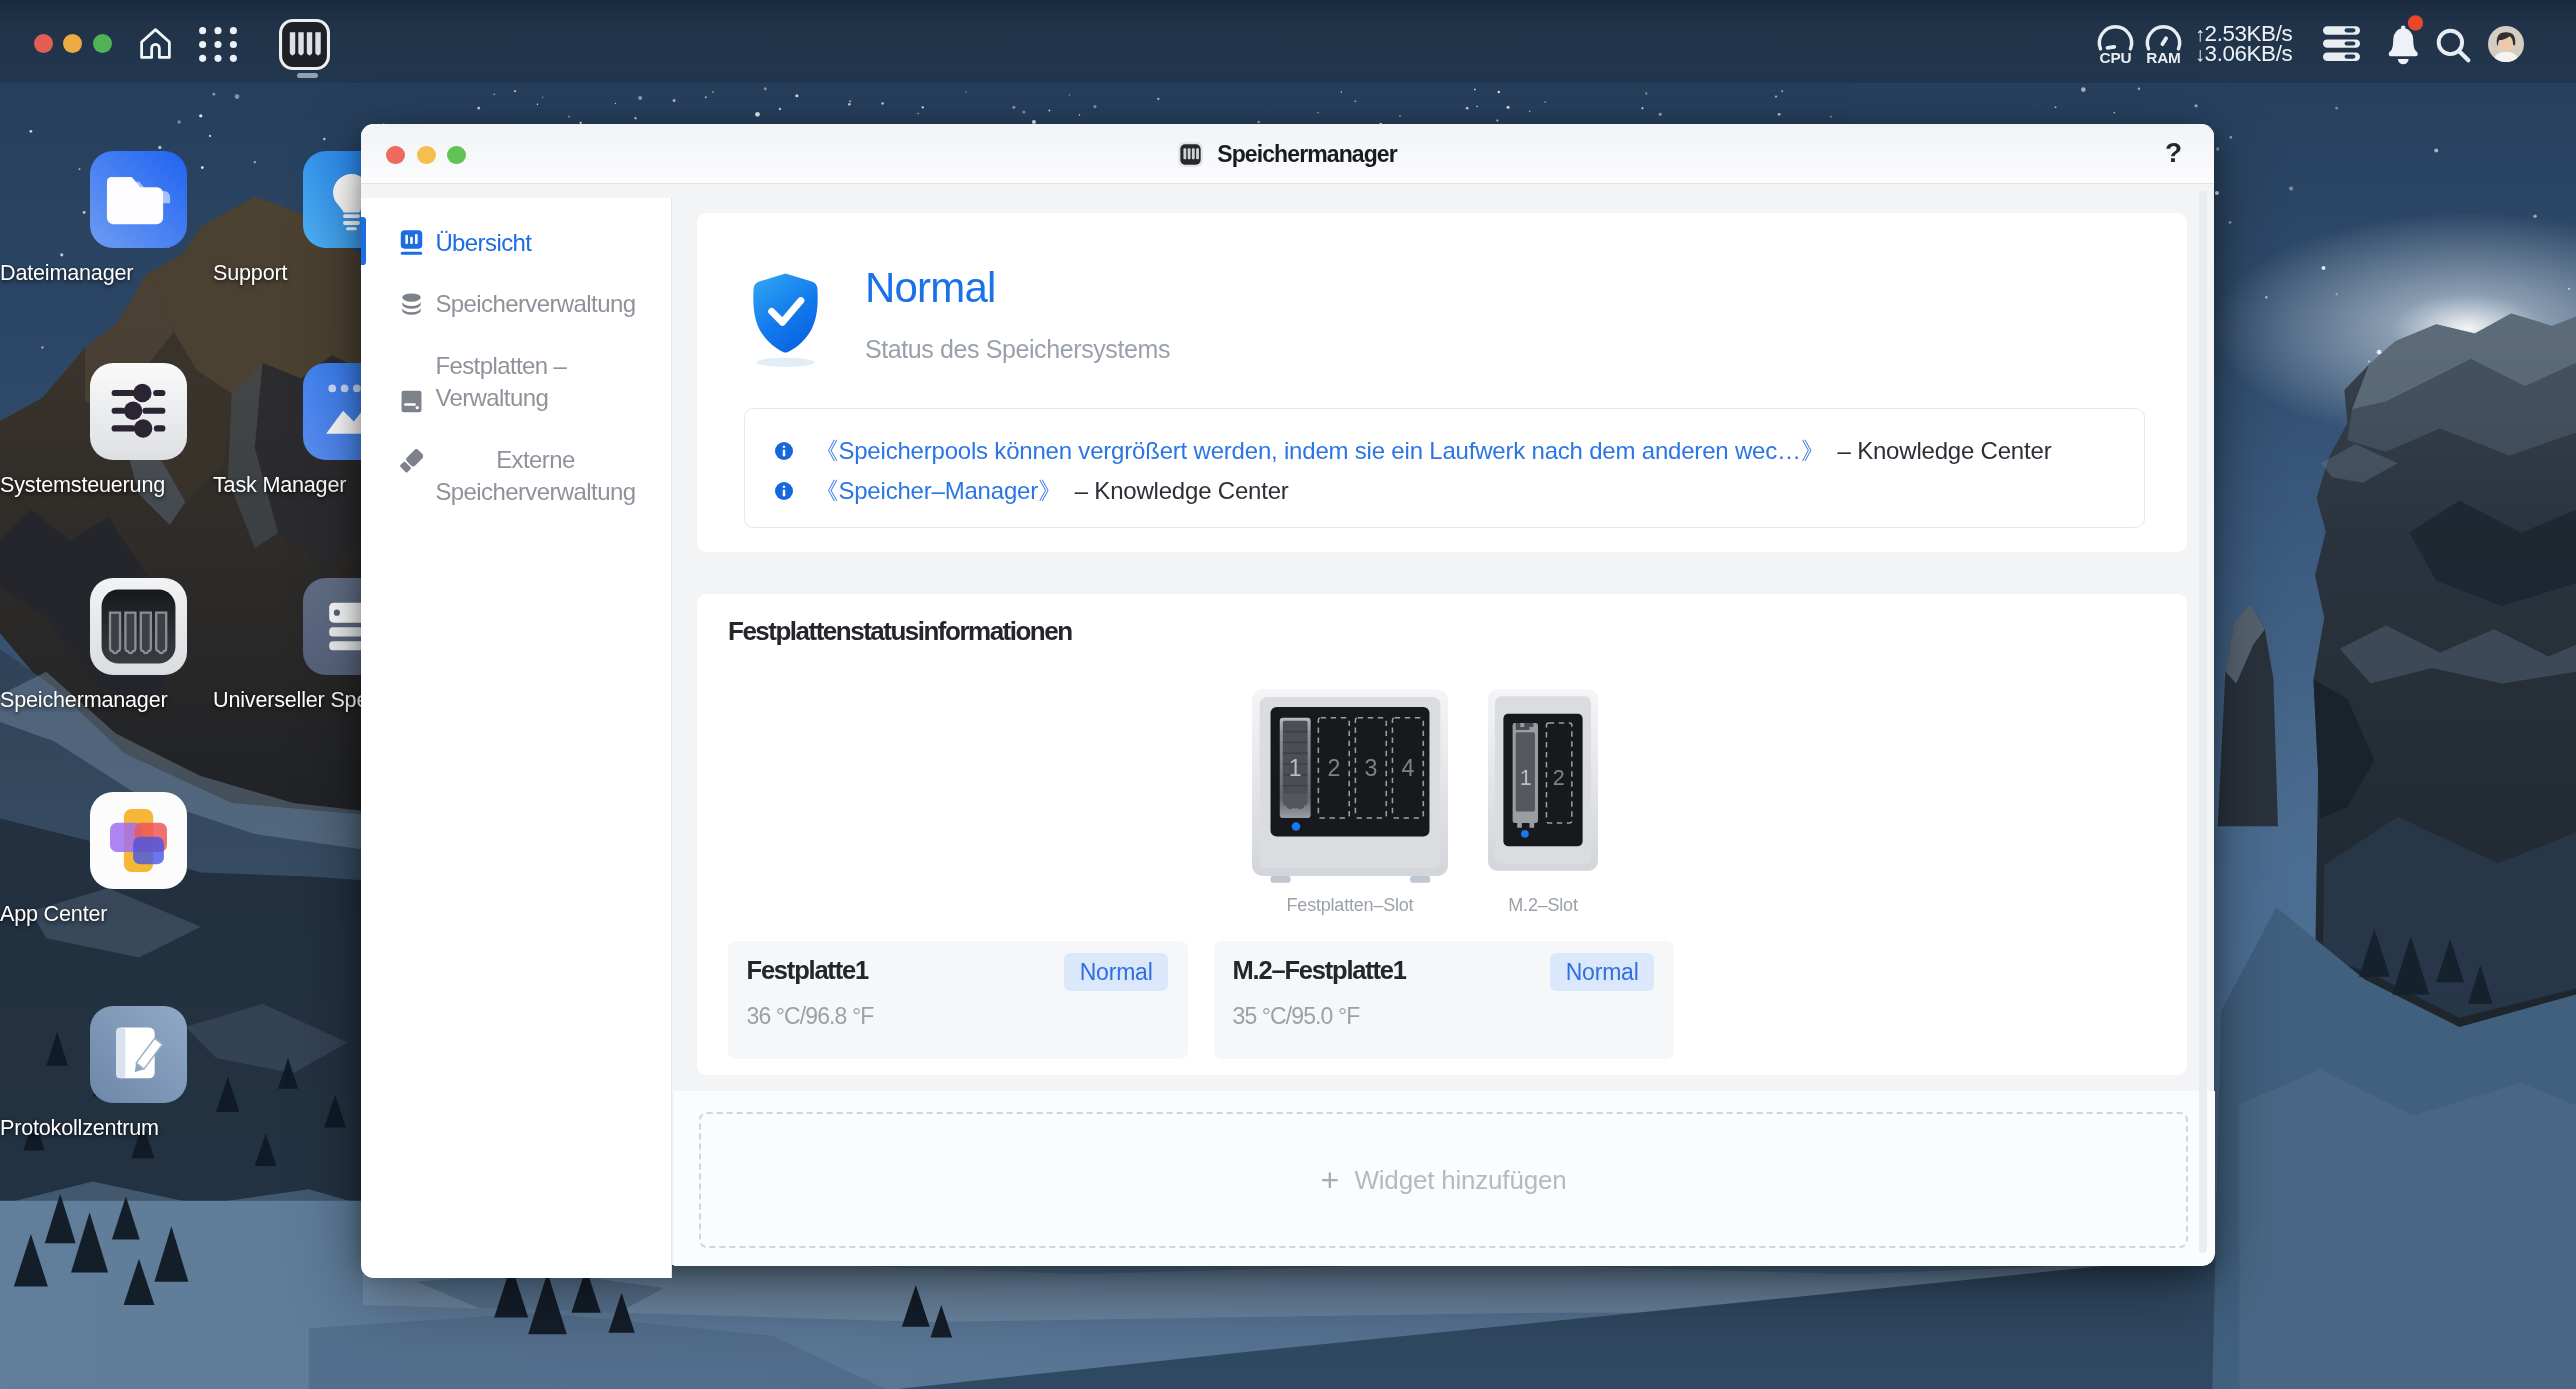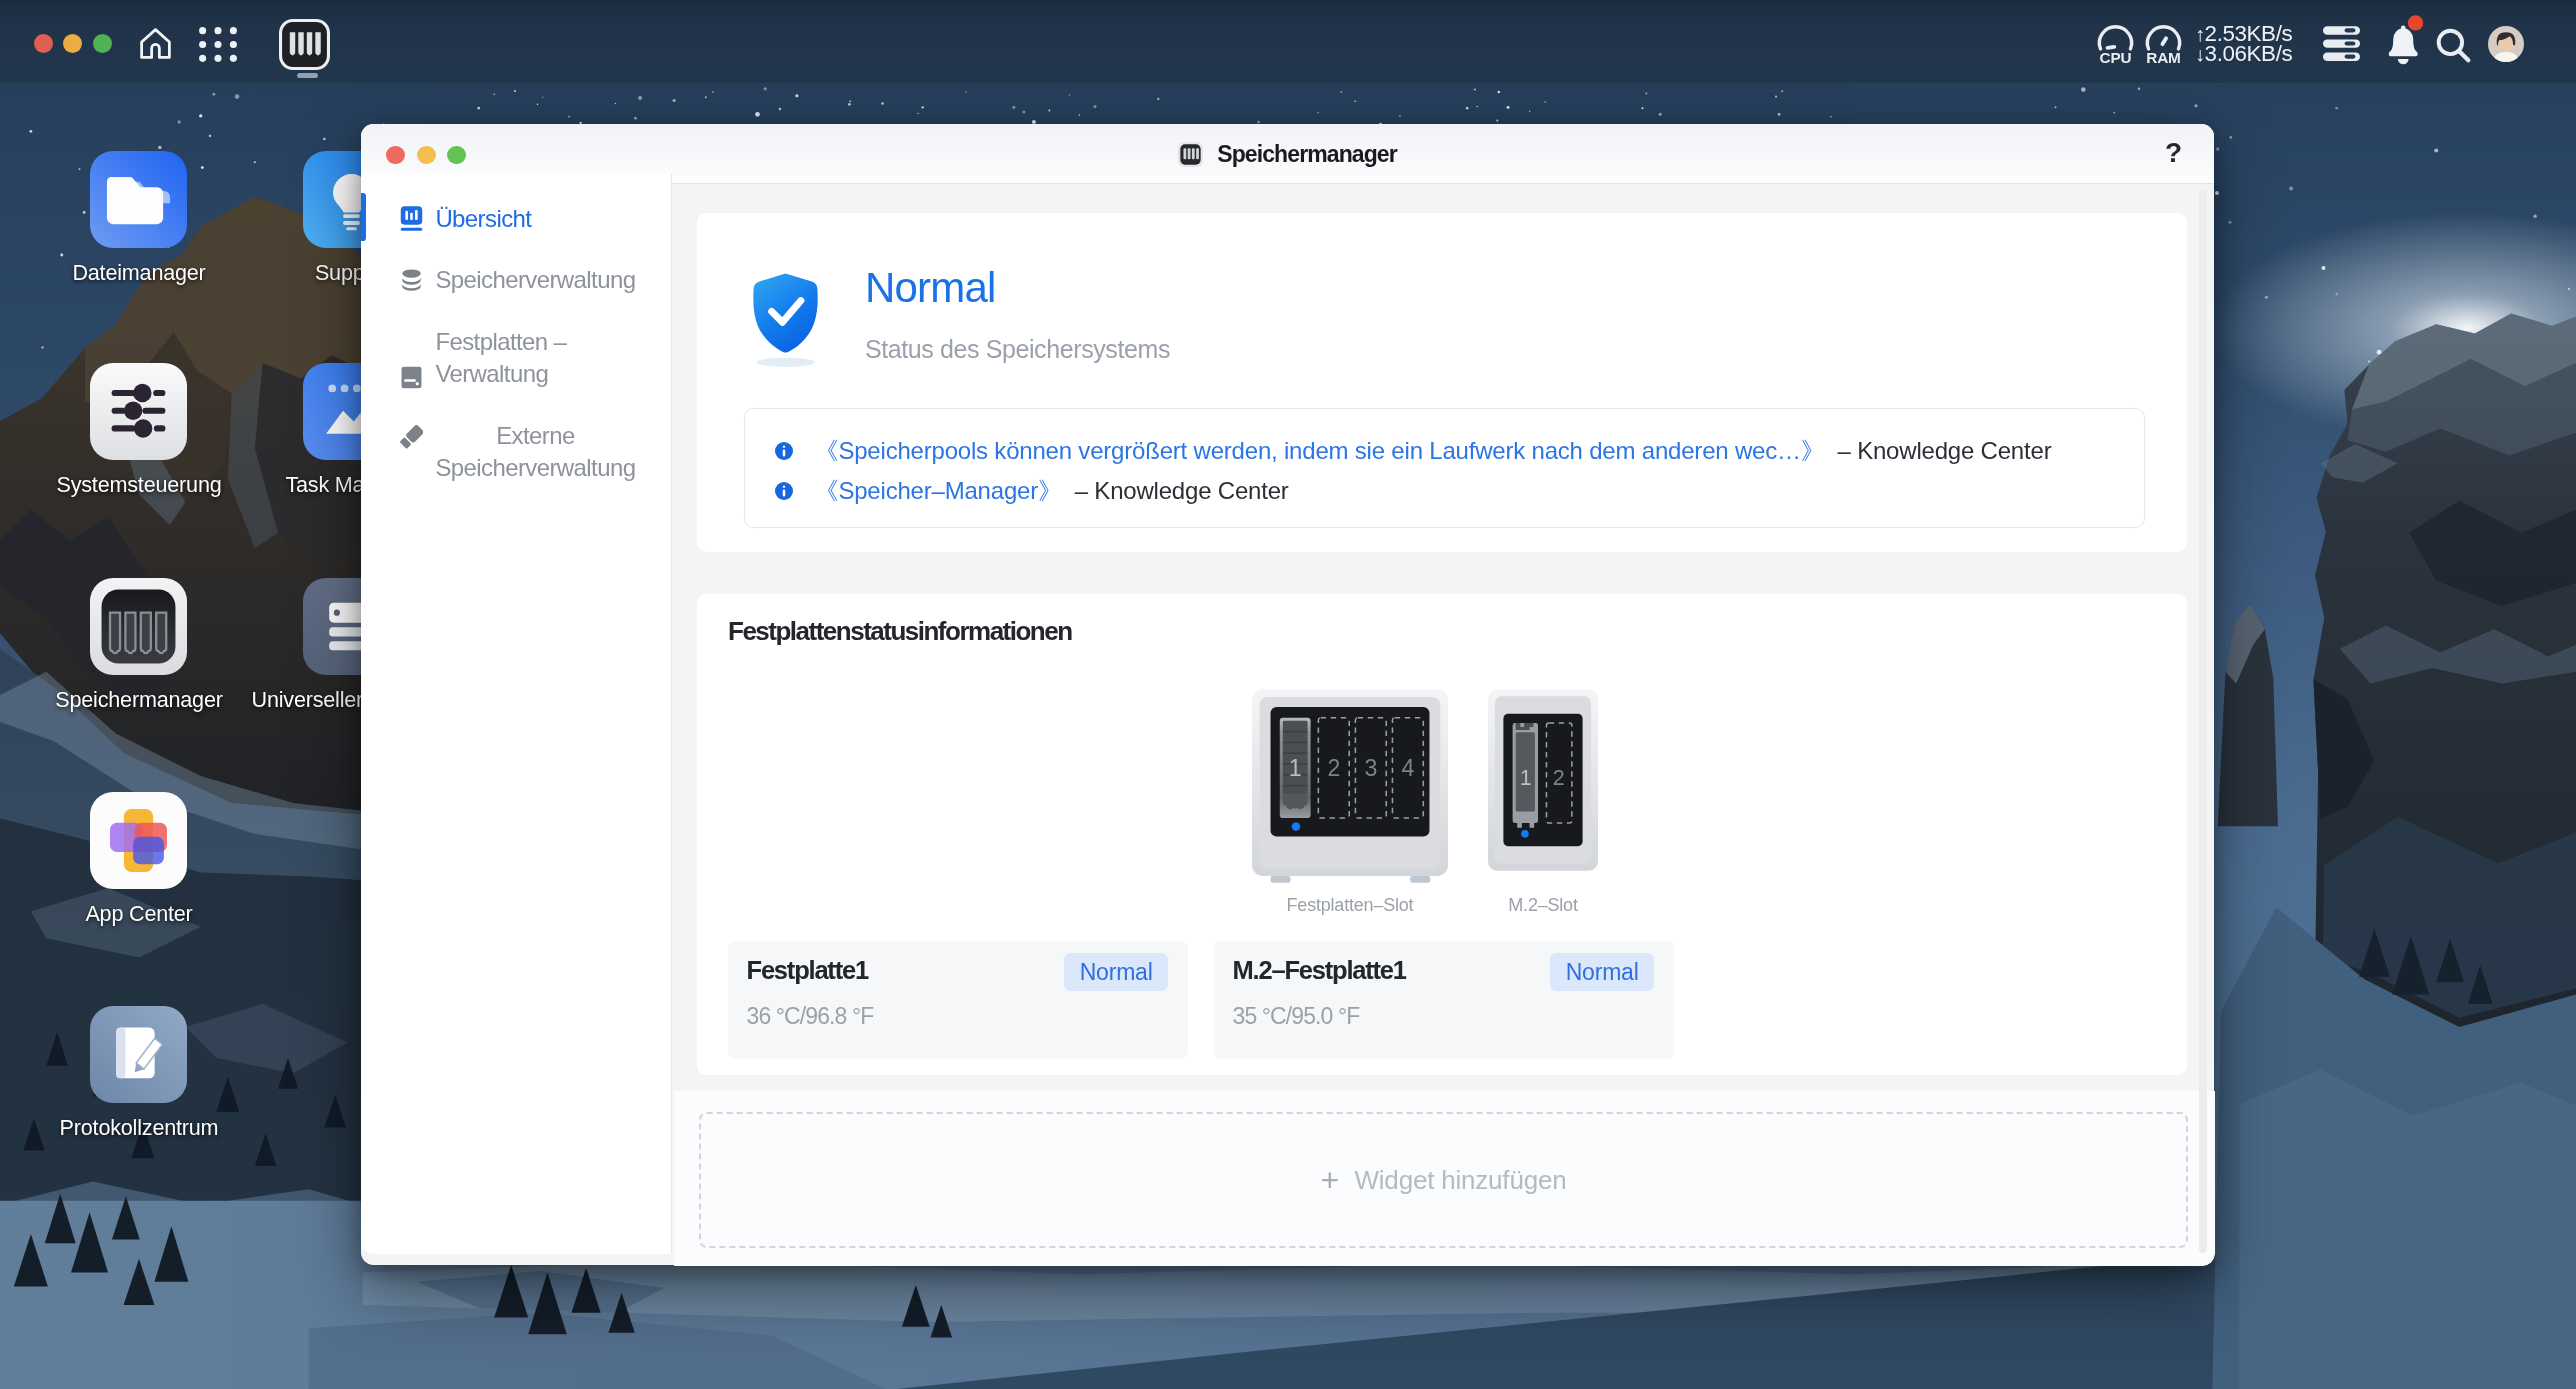--- a/index.html
+++ b/index.html
@@ -9,32 +9,32 @@
 #wall{position:absolute;left:0;top:0;}
 
 #topbar{position:absolute;left:0;top:0;width:2576px;height:83px;
  background:linear-gradient(180deg,#1a2b3f 0%,#203349 30%,#22364d 100%);}
 .tl{position:absolute;border-radius:50%;width:19.3px;height:19.3px;top:34px;}
 #topbar .ico{position:absolute;top:0;}
 .appind{position:absolute;left:297px;top:73px;width:21px;height:5.4px;border-radius:3.1px;background:#93a0ad;}
 .nettext{position:absolute;left:2195px;top:24px;color:#eef2f7;font-size:22.4px;line-height:19.3px;letter-spacing:-0.4px;}
 
 .dic{position:absolute;width:97px;height:97px;}
-.dlabel{position:absolute;width:278px;text-align:center;color:#fff;font-size:21.6px;
+.dlabel{position:absolute;width:278px;color:#fff;font-size:21.6px;
  text-shadow:0 1.5px 4.6px rgba(0,0,0,.65),0 0 1.5px rgba(0,0,0,.4);letter-spacing:-0.2px;}
 
 #win{position:absolute;left:361px;top:124px;width:1853px;height:1141px;border-radius:12.4px;
  background:#f3f4f6;box-shadow:0 25px 69px rgba(0,0,0,.42),0 7.7px 21.6px rgba(0,0,0,.3);}
 #titlebar{position:absolute;left:0;top:0;width:1853px;height:60px;border-radius:12.4px 12.4px 0 0;
  background:linear-gradient(180deg,#f1f3f6 0%,#f7f8fa 55%,#fdfdfe 100%);border-bottom:1.5px solid #e3e4e6;}
 .wtl{position:absolute;top:21.6px;width:18.5px;height:18.5px;border-radius:50%;}
 #wtitle{position:absolute;left:0;top:0;width:1853px;height:60px;display:flex;align-items:center;justify-content:center;gap:14px;}
 #wtitle span{font-size:23px;font-weight:bold;color:#191b1e;letter-spacing:-0.9px;}
 #whelp{position:absolute;right:32px;top:13px;font-size:28px;color:#26282b;font-weight:bold;}
-#sidebar{position:absolute;left:0;top:50px;width:311px;height:1080px;background:#fff;
+#sidebar{position:absolute;left:0;top:74px;width:311px;height:1080px;background:#fff;
  border-right:1.5px solid #e5e6e8;border-radius:0 0 0 12.4px;}
 .sit{position:absolute;left:39px;display:flex;gap:12.4px;font-size:24px;line-height:32px;color:#8e939b;letter-spacing:-0.6px;}
 .sit svg{flex:0 0 auto;margin-top:3.9px;}
 .sit.act{color:#1d6ce3;}
 .actbar{position:absolute;left:0;top:19.3px;width:4.6px;height:48px;background:#1d6ce3;border-radius:0 3.1px 3.1px 0;}
 #main{position:absolute;left:313px;top:62px;width:1541px;height:1080px;border-radius:0 0 12.4px 0;overflow:hidden;}
 .card{position:absolute;background:#fff;border-radius:9.3px;}
 #card1{left:23px;top:27px;width:1490px;height:339px;}
 #card2{left:23px;top:408px;width:1490px;height:481px;}
 #card3{left:0px;top:905px;width:1541px;height:175px;background:#fbfcfd;border-radius:0 0 12.4px 0;}

